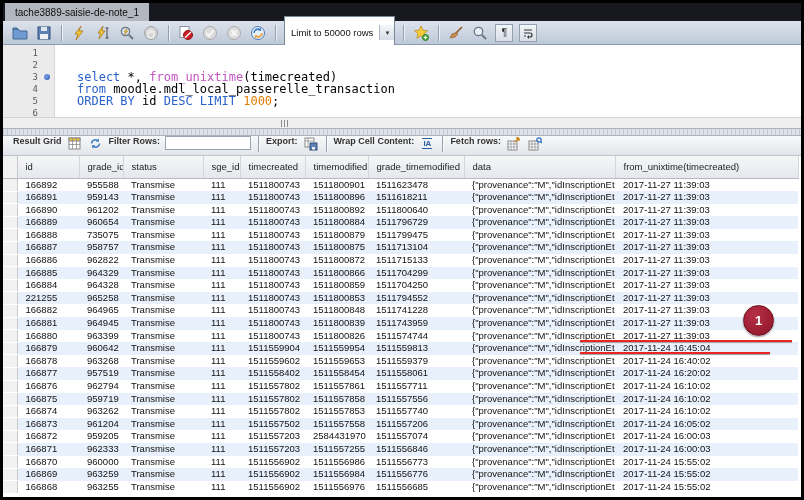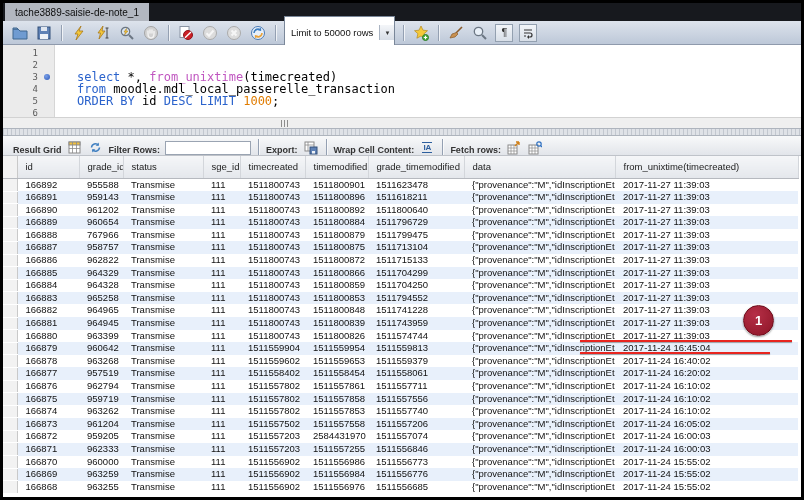--- a/index.html
+++ b/index.html
@@ -44,21 +44,21 @@
   .grip i { width:1px; height:7px; background:#8d8d8d; display:block; }
 
   
   .splitter { position:absolute; left:0; top:125px; width:100%; height:8px; background:#dfe2e7;
     background-image:repeating-linear-gradient(90deg,#c2c7cf 0 1px,transparent 1px 4px);
     border-top:1px solid #aeb4bd; border-bottom:1px solid #aeb4bd; }
 
   
   .rgbar { position:absolute; left:0; top:133px; width:100%; height:20px;
     background:linear-gradient(#f8f9fa,#e2e5ea); border-bottom:1px solid #bfc3c9;
-    display:flex; align-items:flex-end; padding-left:10px; gap:5px; font-size:9px; color:#333; }
+    display:flex; align-items:flex-start; padding-left:10px; gap:5px; font-size:9px; color:#333; }
   .rgbar .lbl { font-weight:bold; white-space:nowrap; }
   .filter-input { width:86px; height:14px; border:1px solid #9aa4b2; background:#fff; font-size:9px; padding:0 3px; }
   .mini { width:16px; height:15px; display:flex; align-items:center; justify-content:center; }
   .wrapcell { font-size:8px; font-weight:bold; color:#2d5f9e; border-top:1px solid #2d5f9e; border-bottom:1px solid #2d5f9e; line-height:9px; padding:0 1px; }
 
   
   .gridwrap { position:absolute; left:0; top:153px; width:100%; height:341px; background:#fff; overflow:hidden; }
   table { border-collapse:collapse; table-layout:fixed; width:795px; }
   th { height:22px; background:linear-gradient(#f5f6f8,#e4e7ec); border-bottom:1px solid #b6b9bf; border-right:1px solid #d3d6db;
     font-size:9.5px; font-weight:normal; color:#222; text-align:left; padding:0 0 0 8px; white-space:nowrap; overflow:hidden; }
@@ -352,21 +352,21 @@
               <td>111</td>
               <td>1511800743</td>
               <td>1511800884</td>
               <td>1511796729</td>
               <td>{"provenance":"M","idInscriptionEtudia...</td>
               <td>2017-11-27 11:39:03</td>
             </tr>
             <tr>
               <td class="sel"></td>
               <td>166888</td>
-              <td>767966</td>
+              <td>735075</td>
               <td>Transmise</td>
               <td>111</td>
               <td>1511800743</td>
               <td>1511800879</td>
               <td>1511799475</td>
               <td>{"provenance":"M","idInscriptionEtudia...</td>
               <td>2017-11-27 11:39:03</td>
             </tr>
             <tr class="alt">
               <td class="sel"></td>
@@ -411,21 +411,21 @@
               <td>Transmise</td>
               <td>111</td>
               <td>1511800743</td>
               <td>1511800859</td>
               <td>1511704250</td>
               <td>{"provenance":"M","idInscriptionEtudia...</td>
               <td>2017-11-27 11:39:03</td>
             </tr>
             <tr class="alt">
               <td class="sel"></td>
-              <td>166883</td>
+              <td>221255</td>
               <td>965258</td>
               <td>Transmise</td>
               <td>111</td>
               <td>1511800743</td>
               <td>1511800853</td>
               <td>1511794552</td>
               <td>{"provenance":"M","idInscriptionEtudia...</td>
               <td>2017-11-27 11:39:03</td>
             </tr>
             <tr>

